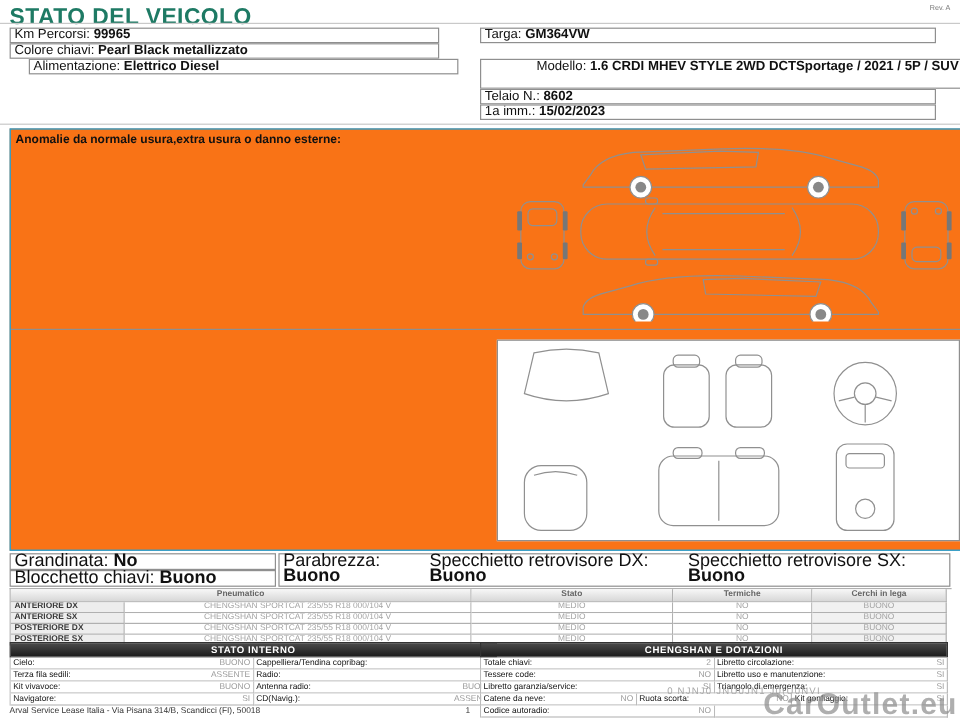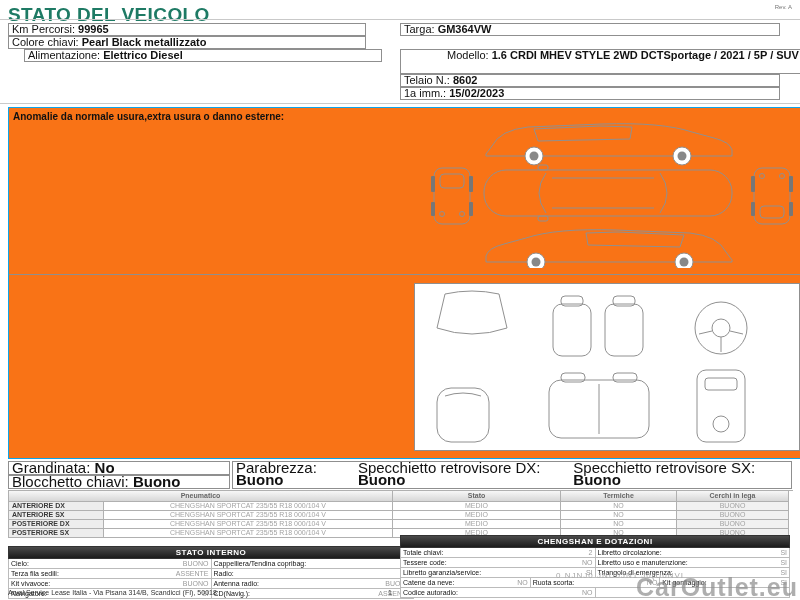--- a/index.html
+++ b/index.html
@@ -28,21 +28,21 @@
   .tires>div{border-right:1px solid #b0b0b0;border-bottom:1px solid #b0b0b0;height:8px;line-height:8px;overflow:hidden;background:#fff;}
   .tires .th{background:linear-gradient(#f7f7f7,#d7d7d7);color:#666;font-weight:bold;text-align:center;height:10px;line-height:10px;}
   .tires .th-pneu{grid-column:1 / span 2;}
   .tires .tpos{background:#ededed;color:#3a3a3a;font-weight:bold;padding-left:3px;}
   .tires .tmodel{color:#a3a3a3;text-align:center;}
   .tires .tval{color:#a3a3a3;text-align:center;}
   .tires .alloy{background:#f1f1f1;}
   .btable{position:absolute;top:535px;font-size:7px;}
   .bhead{background:linear-gradient(#4a4a4a,#1c1c1c);color:#fff;font-weight:bold;text-align:center;
          height:11px;line-height:11px;font-size:8px;border:1px solid #333;letter-spacing:.5px;}
-  .left-table{left:8px;width:406px;margin-top:11px;}
+  .left-table{left:8px;width:406px;}
   .right-table{left:400px;width:390px;}
   .trow{display:grid;grid-template-columns:1fr 1fr;border-left:1px solid #bbb;}
   .trow.cols3{grid-template-columns:1fr 1fr 1fr;}
   .tcell{display:flex;justify-content:space-between;border-right:1px solid #bbb;border-bottom:1px solid #bbb;
          height:9px;line-height:9px;padding:0 2px;overflow:hidden;background:#fff;}
   .tcell .lab{color:#111;white-space:nowrap;}
   .tcell .cv{color:#9a9a9a;white-space:nowrap;padding-left:3px;}
   .footer-left{position:absolute;left:8px;top:589px;font-size:7px;color:#333;}
   .footer-page{position:absolute;left:388px;top:589px;font-size:7px;color:#333;}
   .noise{position:absolute;left:556px;top:571px;font-size:8px;color:#a8a8a8;letter-spacing:1px;white-space:nowrap;}

